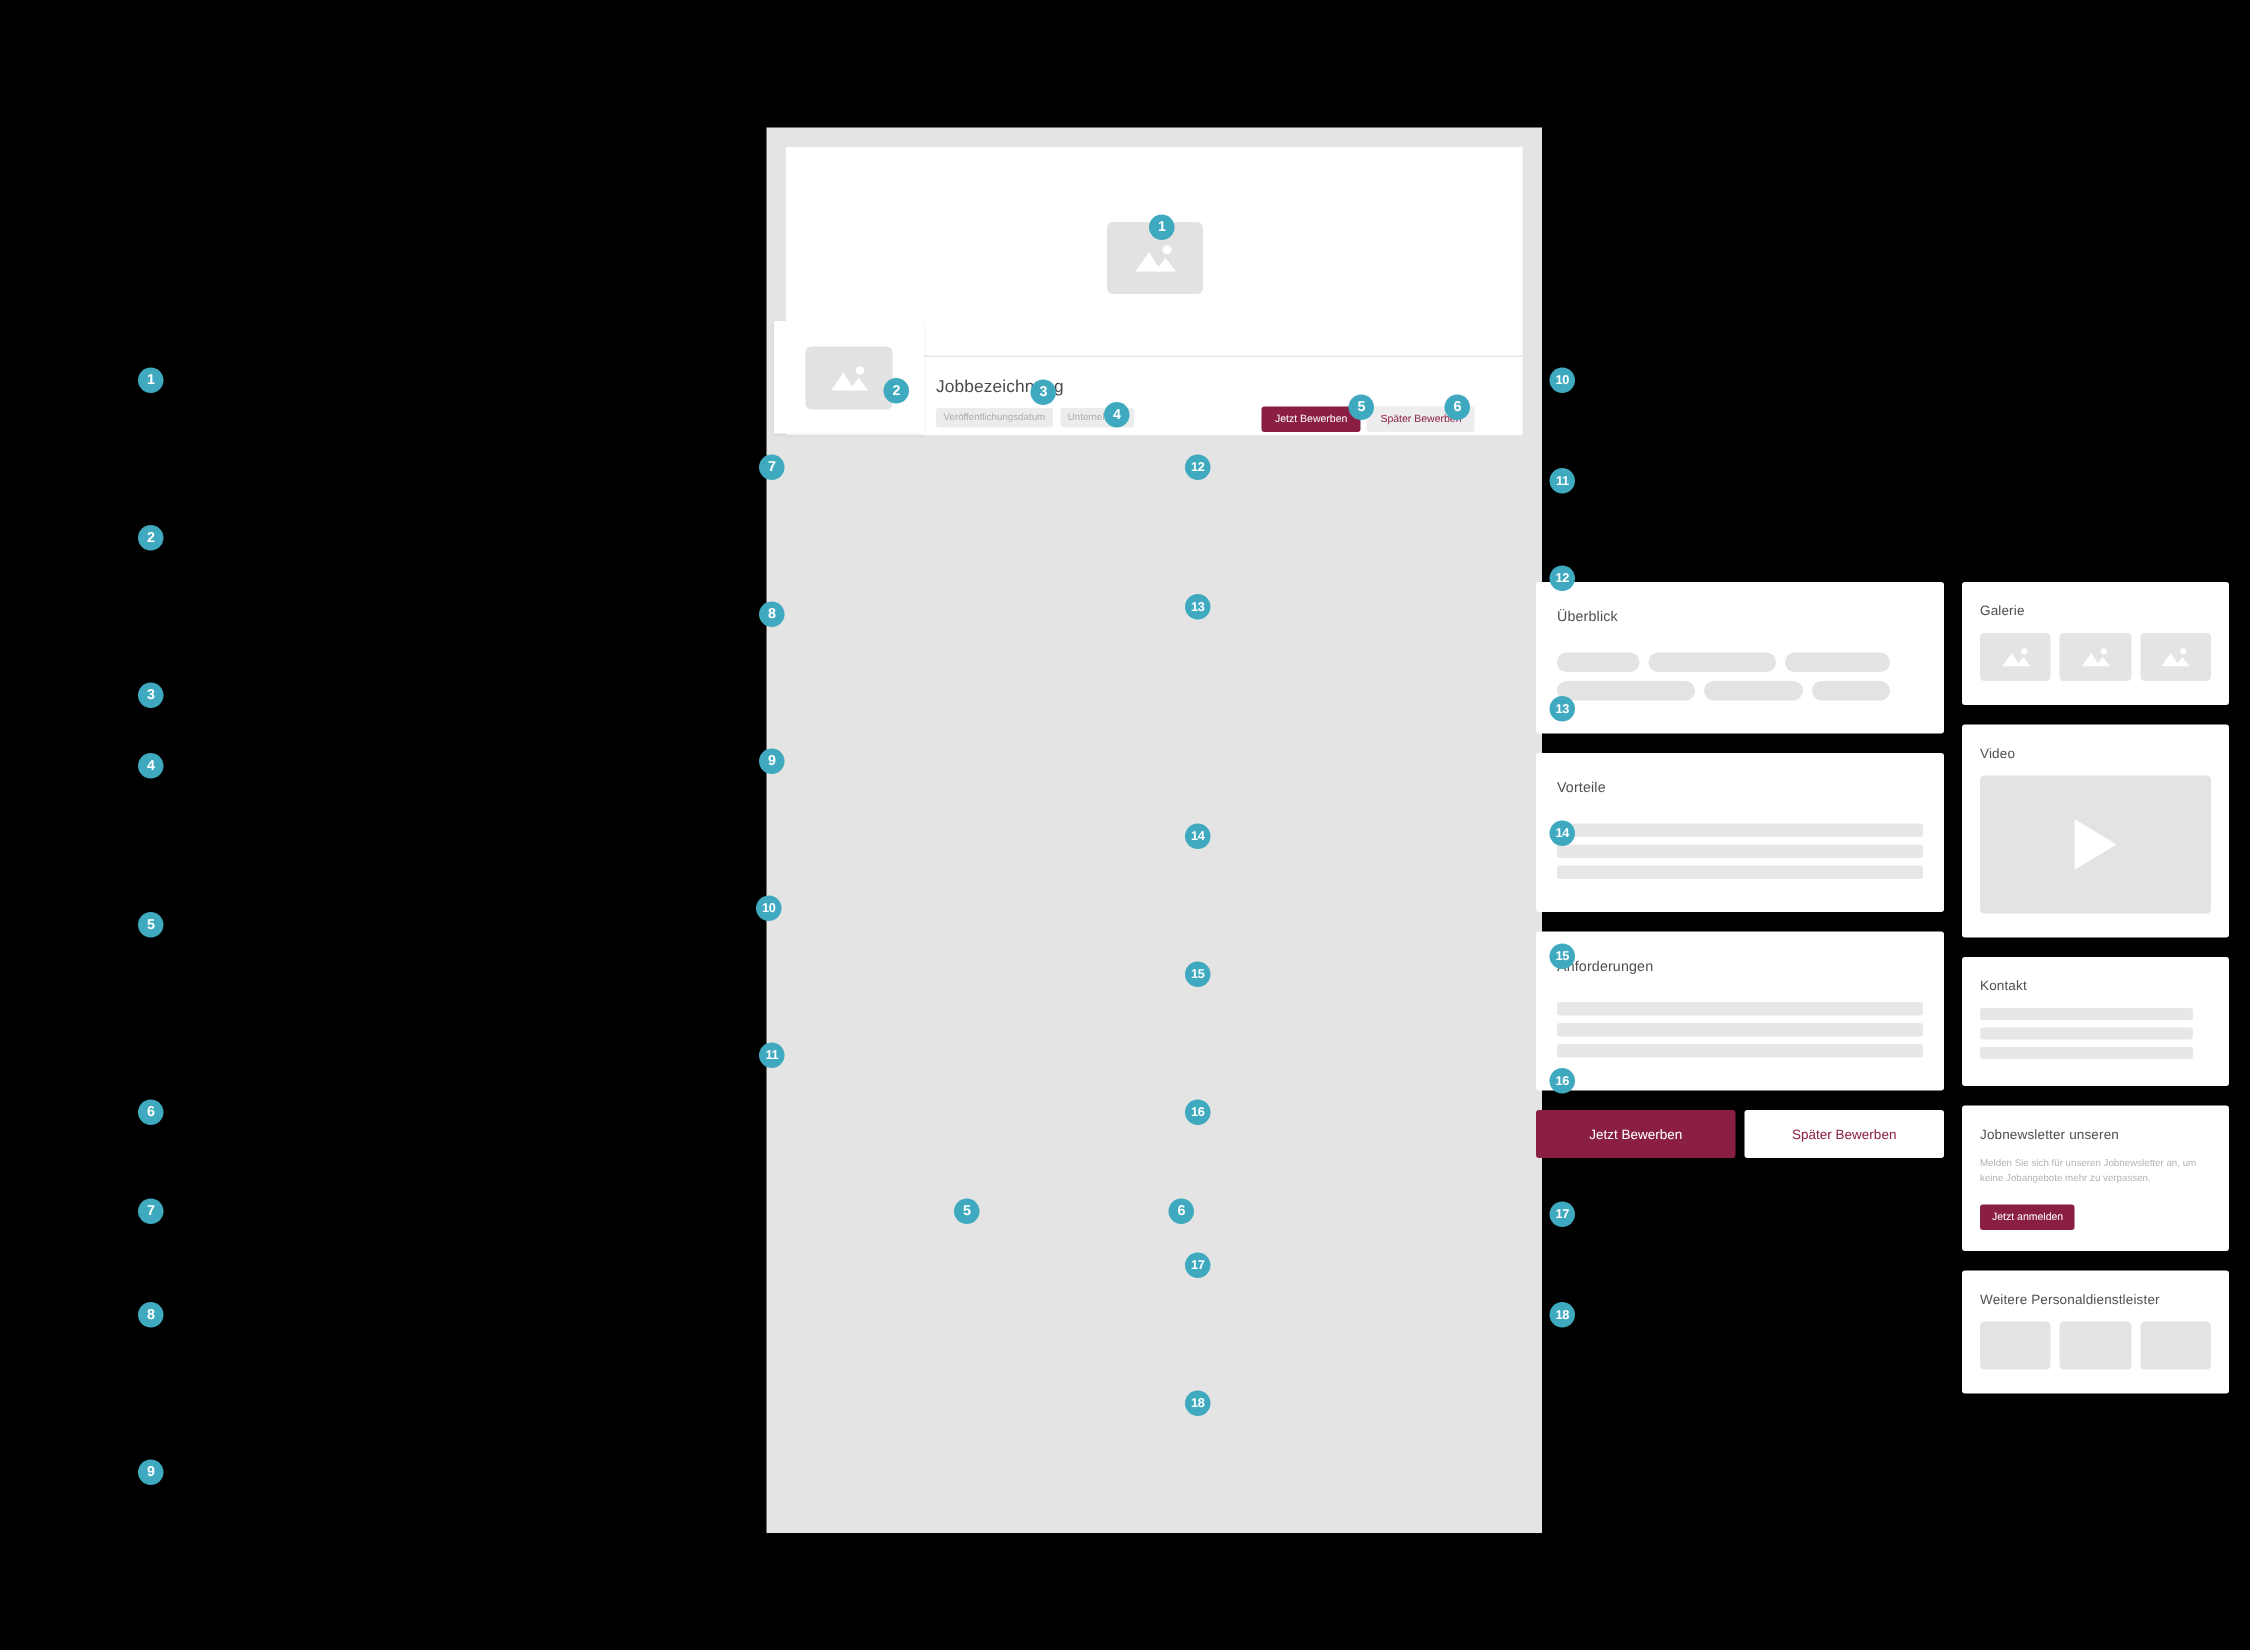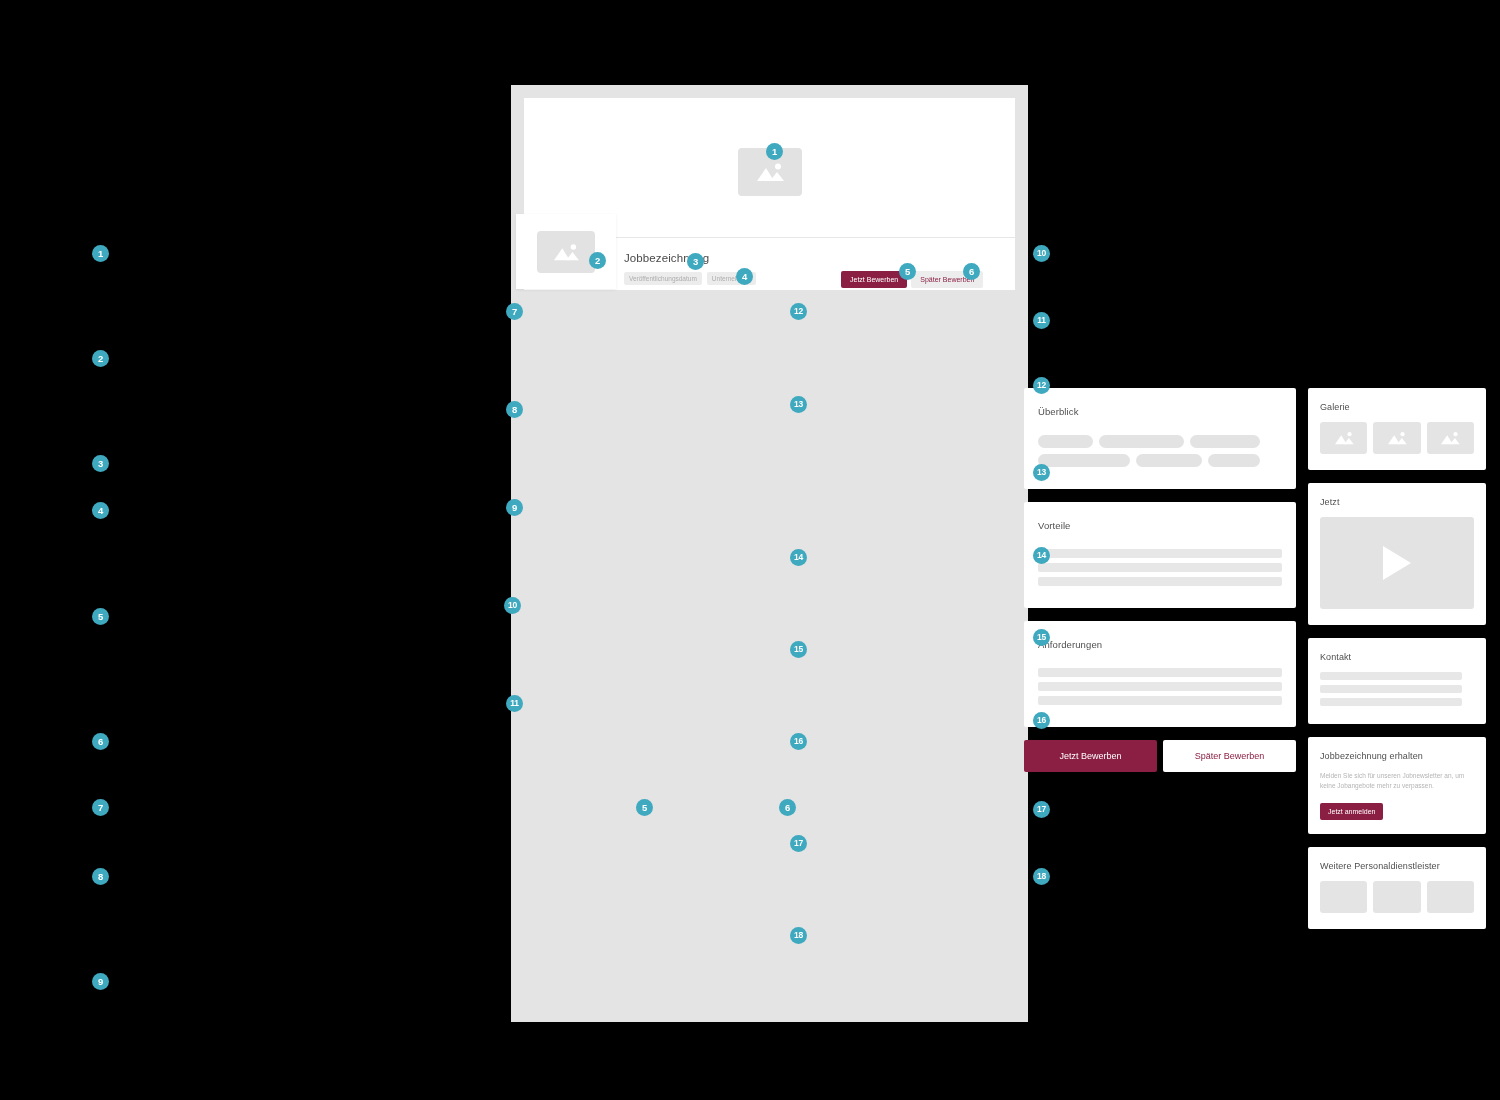--- a/index.html
+++ b/index.html
@@ -370,21 +370,21 @@
                   <polygon points="17,22 24,13 31,22" fill="#fff"></polygon>
                   <circle cx="25" cy="7.5" r="3" fill="#fff"></circle>
                 </svg>
             </div>
           </div>
         </div>
       </div>
 
       <div class="card">
         <div class="card-pad" style="padding:14px 12px 16px 12px;">
-          <div class="card-title sm">Jetzt</div>
+          <div class="card-title sm">Video</div>
           <div class="video-box">
             <div class="play-tri"></div>
           </div>
         </div>
       </div>
 
       <div class="card">
         <div class="card-pad" style="padding:14px 24px 18px 12px;">
           <div class="card-title sm">Kontakt</div>
           <div class="bars">
@@ -392,21 +392,21 @@
             <div class="bar" style="height:8px"></div>
             <div class="bar" style="height:8px"></div>
           </div>
         </div>
       </div>
 
 
 
       <div class="card">
         <div class="card-pad" style="padding:14px 12px 14px 12px;">
-          <div class="card-title sm">Jobbezeichnung erhalten</div>
+          <div class="card-title sm">Jobnewsletter unseren</div>
           <div class="body-text">Melden Sie sich für unseren Jobnewsletter an, um keine Jobangebote mehr zu verpassen.</div>
           <button class="btn-pill-sm">Jetzt anmelden</button>
         </div>
       </div>
 
       <div class="card">
         <div class="card-pad" style="padding:14px 12px 16px 12px;">
           <div class="card-title sm">Weitere Personaldienstleister</div>
           <div class="gallery">
             <div class="gal-item">

